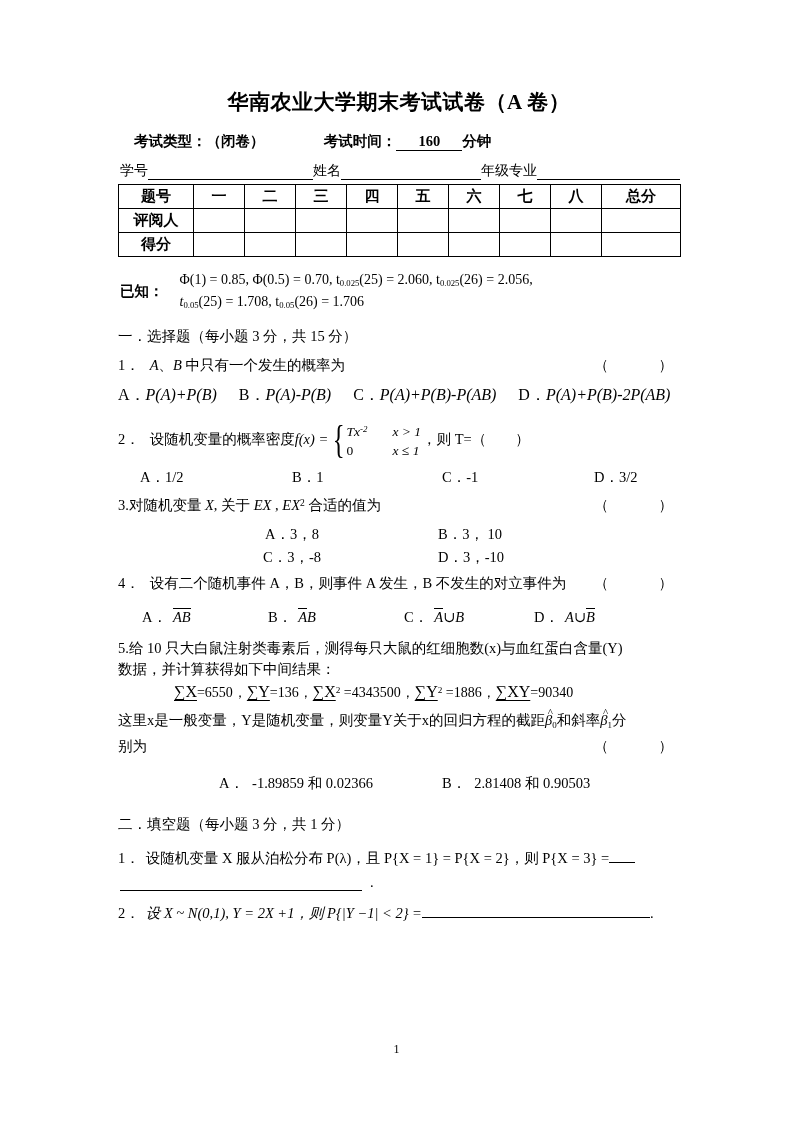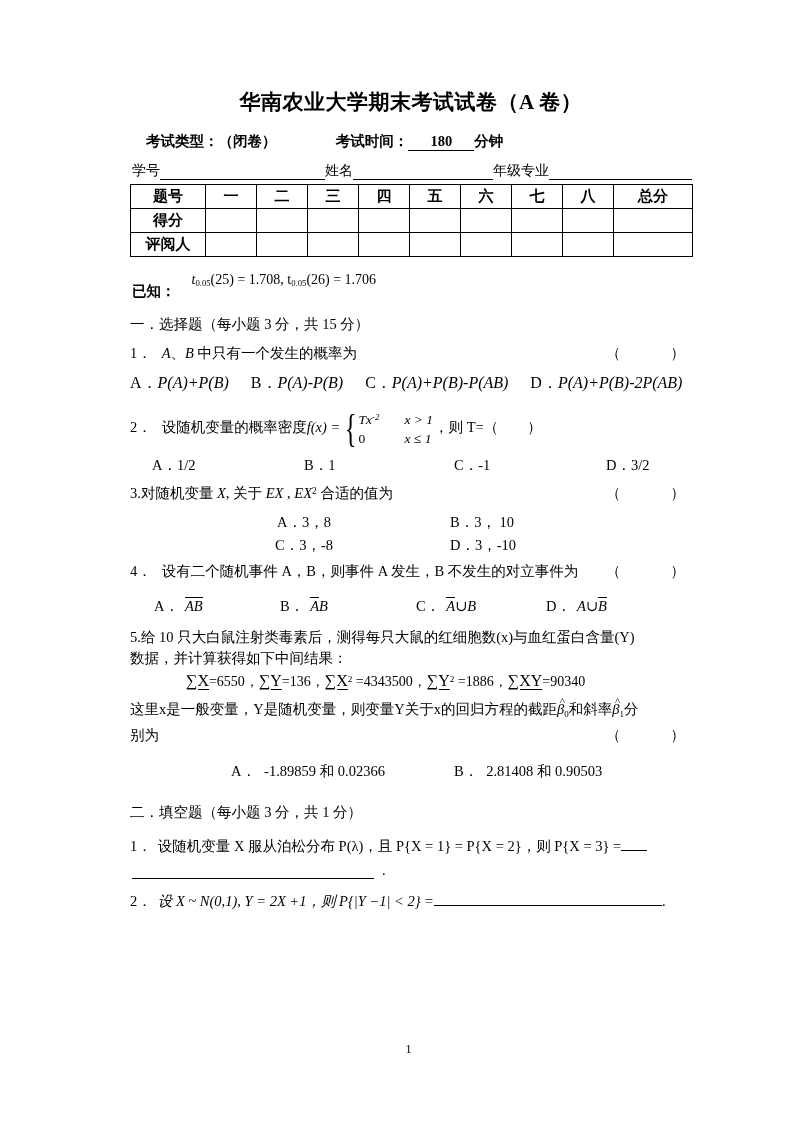--- a/index.html
+++ b/index.html
@@ -10,21 +10,21 @@
   body {
     width: 793px;
     height: 1122px;
     position: relative;
     font-family: "Liberation Serif", "DejaVu Serif", serif;
     color: #000000;
     overflow: hidden;
   }
   .page {
     position: absolute;
-    left: 12px; top: 0;
+    left: 0; top: 0;
     width: 727px;
     height: 1122px;
   }
   .content {
     position: absolute;
     left: 118px;
     top: 88px;
     width: 562px;
   }
 
@@ -285,21 +285,21 @@
 
 <div class="page">
   <div class="content">
 
     <div class="doc-title">华南农业大学期末考试试卷（A 卷）</div>
 
 
     <div class="line-type">
       <span>考试类型：（闭卷）</span>
       <span class="gap-a"></span>
-      <span>考试时间：</span><span class="u-time">180</span><span>分钟</span>
+      <span>考试时间：</span><span class="u-time">160</span><span>分钟</span>
     </div>
 
     <div class="line-id">
       <span class="lbl">学号</span>
       <span class="blank-xh"></span>
       <span class="lbl">姓名</span>
       <span class="blank-xm"></span>
       <span class="lbl">年级专业</span>
       <span class="blank-nj"></span>
     </div>
@@ -312,49 +312,52 @@
         <td class="hd-num">二</td>
         <td class="hd-num">三</td>
         <td class="hd-num">四</td>
         <td class="hd-num">五</td>
         <td class="hd-num">六</td>
         <td class="hd-num">七</td>
         <td class="hd-num">八</td>
         <td class="hd-total">总分</td>
       </tr>
       <tr>
-        <td class="hd-first">得分</td>
+        <td class="hd-first">评阅人</td>
         <td></td>
         <td></td>
         <td></td>
         <td></td>
         <td></td>
         <td></td>
         <td></td>
         <td></td>
         <td></td>
       </tr>
       <tr>
-        <td class="hd-first">评阅人</td>
+        <td class="hd-first">得分</td>
         <td></td>
         <td></td>
         <td></td>
         <td></td>
         <td></td>
         <td></td>
         <td></td>
         <td></td>
         <td></td>
       </tr>
     </tbody>
       </table>
 
     <div class="known">
       <div class="known-label">已知：</div>
       <div class="known-body">
+        <div class="kl">
+          <span>Φ(1) = 0.85, Φ(0.5) = 0.70, t</span><sub class="sm">0.025</sub><span>(25) = 2.060, t</span><sub class="sm">0.025</sub><span>(26) = 2.056,</span>
+        </div>
         <div class="kl">
           <span class="it">t</span><sub class="sm">0.05</sub><span>(25) = 1.708, t</span><sub class="sm">0.05</sub><span>(26) = 1.706</span>
         </div>
       </div>
     </div>
 
     <div class="sec-title">一．选择题（每小题 3 分，共 15 分）</div>
 
     <div class="q">
       <div class="q-flex">

